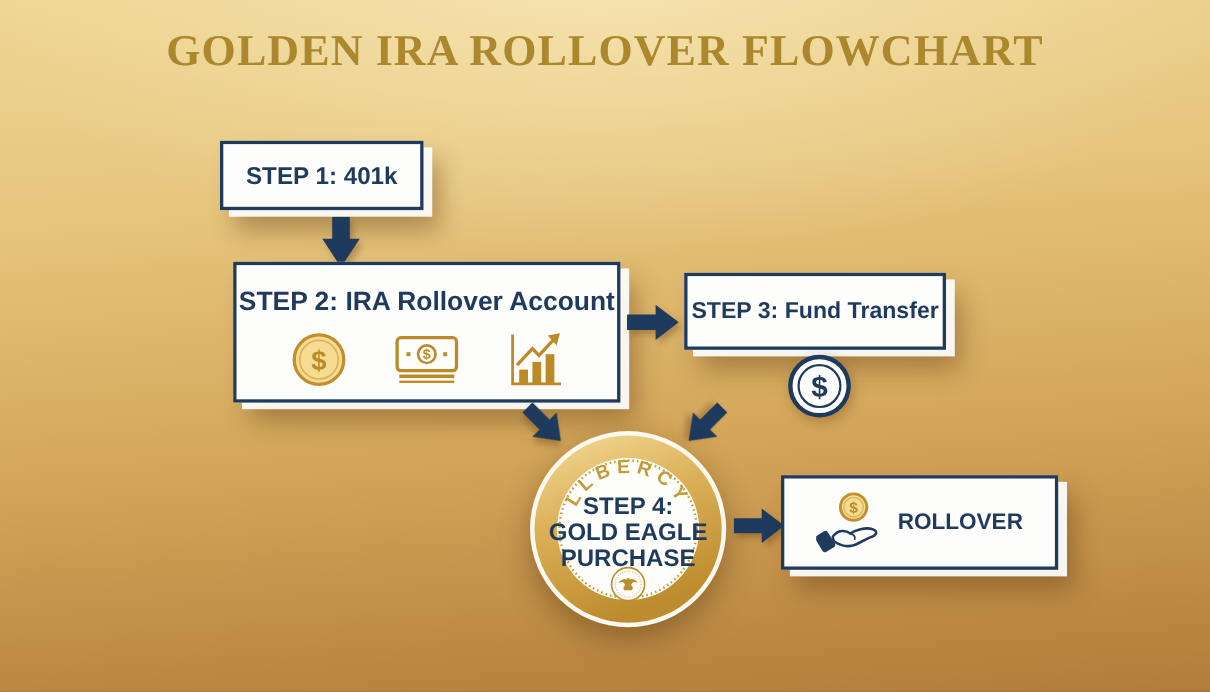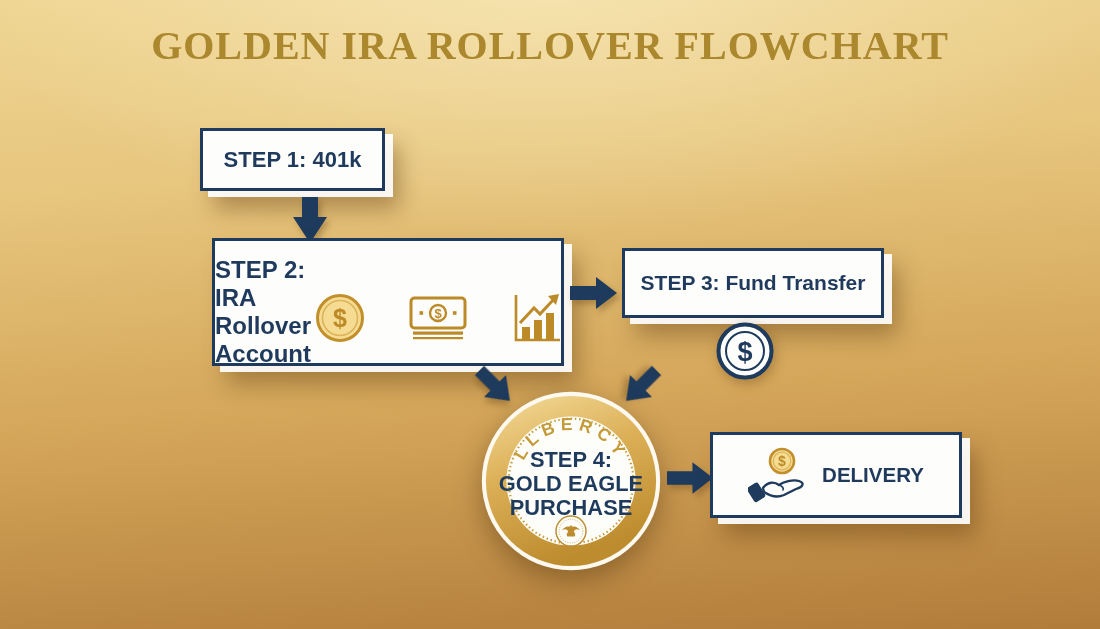--- a/index.html
+++ b/index.html
@@ -18,23 +18,23 @@
     font-size:40px; letter-spacing:1px; color:#ab872e; margin:0;
   }
   .box {
     position:absolute; box-sizing:border-box;
     background:#fdfdfb; border:3px solid #1e3a5c; color:#1f3a5c; font-weight:bold;
     box-shadow: 8px 6px 0 rgba(255,255,255,0.92), 14px 18px 22px rgba(93,58,14,0.42);
     display:flex; align-items:center; justify-content:center;
   }
   .box-step1 { left:200px; top:128px; width:185px; height:63px; font-size:22px; }
   .box-step2 { left:212px; top:238px; width:352px; height:128px;
-               flex-direction:row; justify-content:flex-start; padding-top:20px; }
+               flex-direction:column; justify-content:flex-start; padding-top:20px; }
   .box-step2 .box-label { font-size:24px; }
-  .box-step3 { left:622px; top:248px; width:262px; height:70px; font-size:21px; }
+  .box-step3 { left:622px; top:248px; width:238px; height:70px; font-size:21px; }
   .box-delivery { left:710px; top:432px; width:252px; height:86px; gap:10px; padding:0 8px; }
   .box-delivery .delivery-label { font-size:20.5px; line-height:1.28; text-align:center; }
   .icon-row { display:flex; align-items:center; gap:44px; margin-top:12px; }
   .arrow { position:absolute; line-height:0; filter: drop-shadow(3px 4px 3px rgba(93,58,14,0.35)); }
   .arrow-down   { left:290px; top:197px; }
   .arrow-right1 { left:570px; top:273px; }
   .arrow-diag-left  { left:473px; top:367px; transform:rotate(45deg); }
   .arrow-diag-right { left:619px; top:367px; transform:rotate(135deg); }
   .arrow-right2 { left:667px; top:458px; }
   .dollar-circle { position:absolute; left:716px; top:322px; line-height:0;
@@ -155,17 +155,17 @@
   <div class="box box-delivery">
     <svg width="64" height="58" viewBox="0 0 64 58">
       <circle cx="34" cy="15" r="12" fill="#f5dc92" stroke="#c28f2c" stroke-width="2.6"></circle>
       <circle cx="34" cy="15" r="8.8" fill="none" stroke="#dcb45c" stroke-width="1.2"></circle>
       <text x="34" y="20" text-anchor="middle" font-size="14" font-weight="bold" fill="#bd8a28">$</text>
       <rect x="2" y="38" width="13" height="17" rx="2.5" fill="#1e3a5c" transform="rotate(-32 8 47)"></rect>
       <path d="M15 42 C20 35 27 36 31 39 C35 36 45 33 51 35 C57 37 55 41 48 43 L36 49 C29 52 22 50 16 46 Z" fill="#fdfdfb" stroke="#1e3a5c" stroke-width="2.3" stroke-linejoin="round"></path>
       <path d="M31 39 C34 40 36 42 35 44" fill="none" stroke="#1e3a5c" stroke-width="1.6" stroke-linecap="round"></path>
     </svg>
     <div class="delivery-label">
-      <div>DELIVERY</div>
+      <div>ROLLOVER</div>
     </div>
   </div>
 
 </div>
 
 </body></html>

